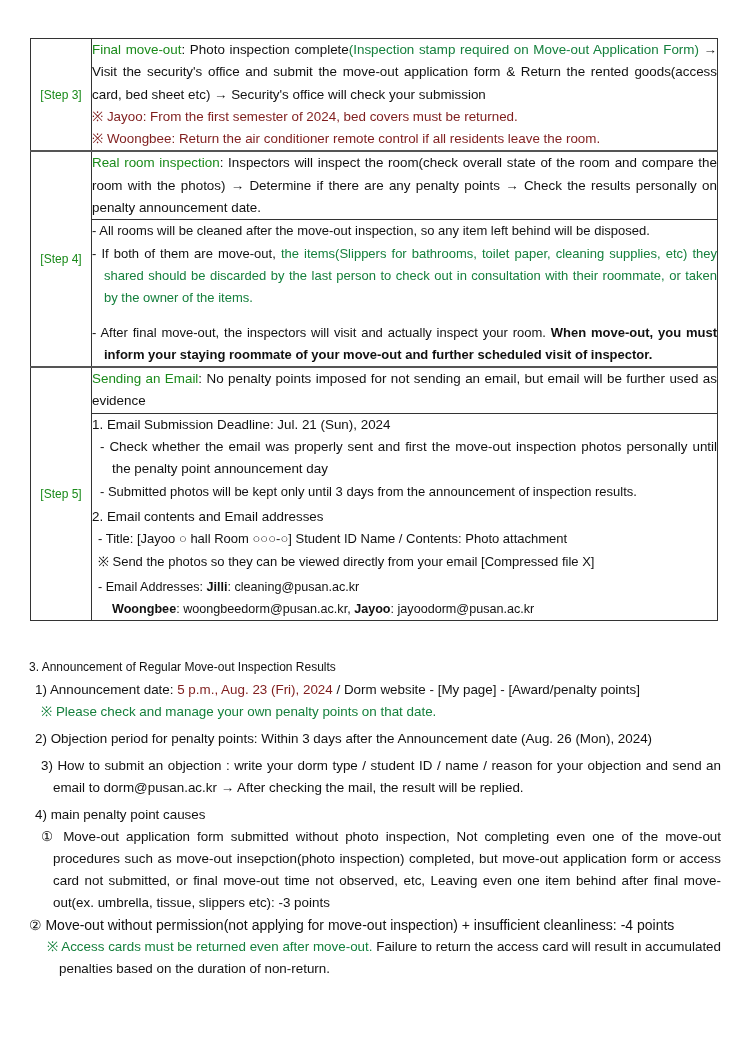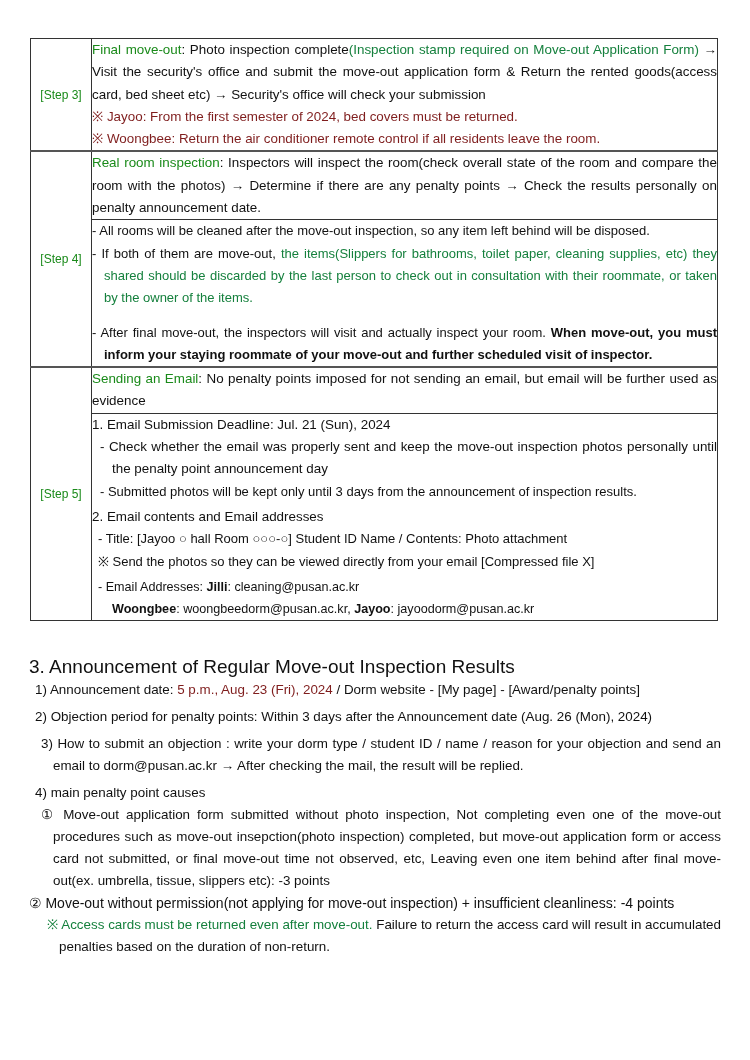--- a/index.html
+++ b/index.html
@@ -22,21 +22,21 @@
   .red { color: #15803d; }
   .blue { color: #7f1d1d; }
   .line { display: block; }
   .ind1 { padding-left: 6px; }
   .ind3 { padding-left: 20px; }
   .hang { padding-left: 12px; text-indent: -12px; }
   .hang2 { padding-left: 20px; text-indent: -12px; }
   .b { font-weight: bold; }
 
   .sec3 { position: absolute; left: 29px; top: 655px; width: 692px; }
-  .sec3 h2 { margin: 0; font-size: 19px; font-weight: normal; line-height: 24px; }
+  .sec3 h2 { margin: 0; font-size: 12px; font-weight: normal; line-height: 24px; }
   .sec3 .p { line-height: 22px; text-align: justify; }
   .sec3 .item { padding-left: 6px; }
   .sec3 .sub { padding-left: 24px; text-indent: -12px; }
   .sec3 .gap { margin-top: 5px; }
   .sec3 .small { font-size: 14px; }
 </style>
 </head>
 <body>
 
 <div class="page">
@@ -70,41 +70,42 @@
 
     <tr class="step-sep">
       <td class="label" rowspan="2">[Step 5]</td>
       <td class="content">
         <span class="green">Sending an Email</span><span>: No penalty points imposed for not sending an email, but email will be further used as evidence</span>
       </td>
     </tr>
     <tr>
       <td class="content">
         <span class="line">1. Email Submission Deadline: Jul. 21 (Sun), 2024</span>
-        <span class="line hang2">- Check whether the email was properly sent and keep the move-out inspection photos personally until the penalty point announcement day</span>
+        <span class="line hang2">- Check whether the email was properly sent and first the move-out inspection photos personally until the penalty point announcement day</span>
         <span class="line hang2" style="font-size:13px;">- Submitted photos will be kept only until 3 days from the announcement of inspection results.</span>
         <span class="line" style="margin-top:3px;">2. Email contents and Email addresses</span>
         <span class="line ind1" style="font-size:13px;">- Title: [Jayoo ○ hall Room ○○○-○] Student ID Name / Contents: Photo attachment</span>
         <span class="line ind1" style="font-size:13px;">※ Send the photos so they can be viewed directly from your email [Compressed file X]</span>
         <span class="line ind1" style="font-size:12.6px; margin-top:3px;">
           <span>- Email Addresses: </span><span class="b">Jilli</span>: <span>cleaning@pusan.ac.kr</span>
         </span>
         <span class="line ind3" style="font-size:12.6px;">
           <span class="b">Woongbee</span>: <span>woongbeedorm@pusan.ac.kr</span>, <span class="b">Jayoo</span>: <span>jayoodorm@pusan.ac.kr</span>
         </span>
       </td>
     </tr>
   </tbody>
     </table>
 
   <div class="sec3">
     <h2>3. Announcement of Regular Move-out Inspection Results</h2>
     <div class="p item">
       <span>1) Announcement date: </span><span class="blue">5 p.m., Aug. 23 (Fri), 2024</span><span> / Dorm website - [My page] - [Award/penalty points]</span>
     </div>
+    <div class="p red" style="padding-left:12px;">※ Please check and manage your own penalty points on that date.</div>
     <div class="p item gap">2) Objection period for penalty points: Within 3 days after the Announcement date (Aug. 26 (Mon), 2024)</div>
     <div class="p item gap sub" style="padding-left:24px;">3) How to submit an objection : write your dorm type / student ID / name / reason for your objection and send an email to dorm@pusan.ac.kr → After checking the mail, the result will be replied.</div>
     <div class="p item gap">4) main penalty point causes</div>
     <div class="p sub" style="padding-left:24px;">① Move-out application form submitted without photo inspection, Not completing even one of the move-out procedures such as move-out insepction(photo inspection) completed, but move-out application form or access card not submitted, or final move-out time not observed, etc, Leaving even one item behind after final move-out(ex. umbrella, tissue, slippers etc): -3 points</div>
     <div class="p small" style="padding-left:0px;">② Move-out without permission(not applying for move-out inspection) + insufficient cleanliness: -4 points</div>
     <div class="p sub" style="padding-left:30px;">
       <span class="red">※ Access cards must be returned even after move-out.</span><span> Failure to return the access card will result in accumulated penalties based on the duration of non-return.</span>
     </div>
   </div>
 </div>

